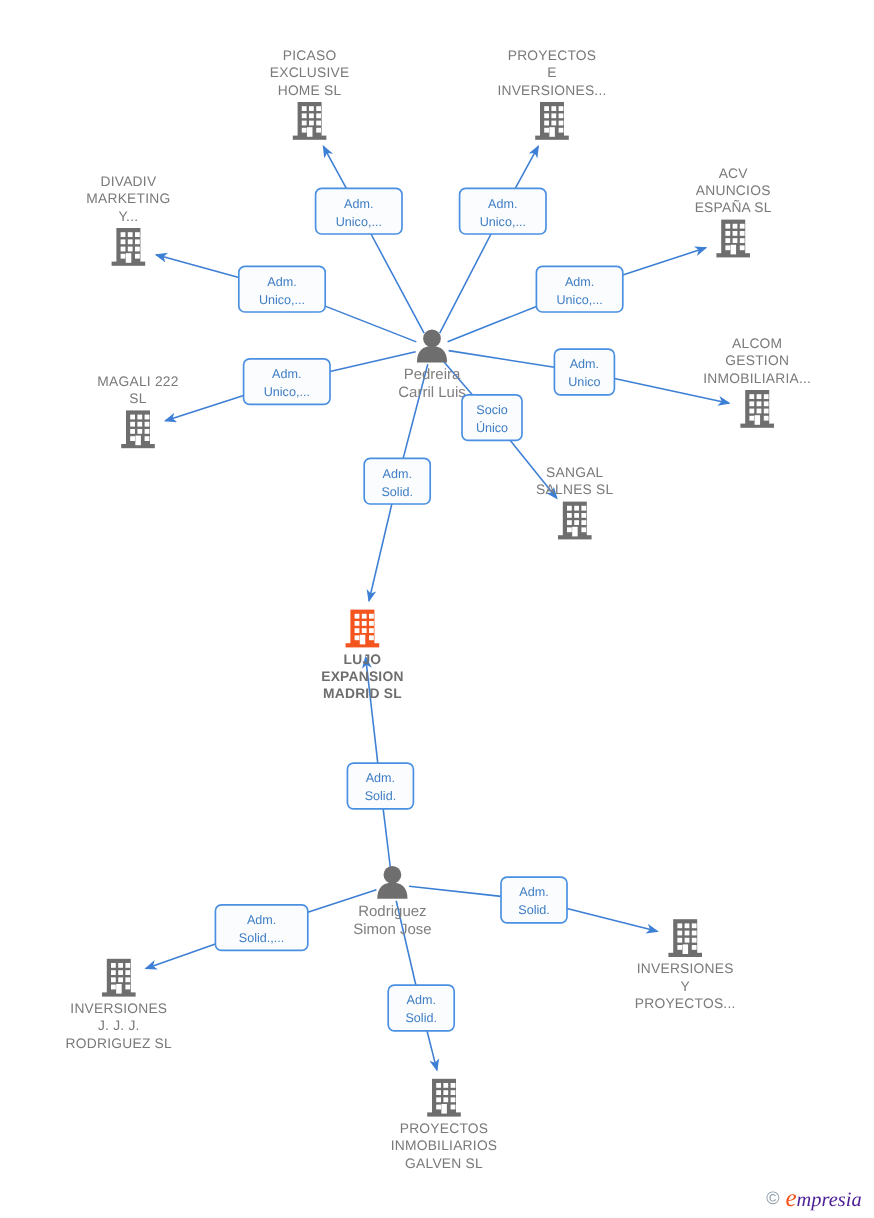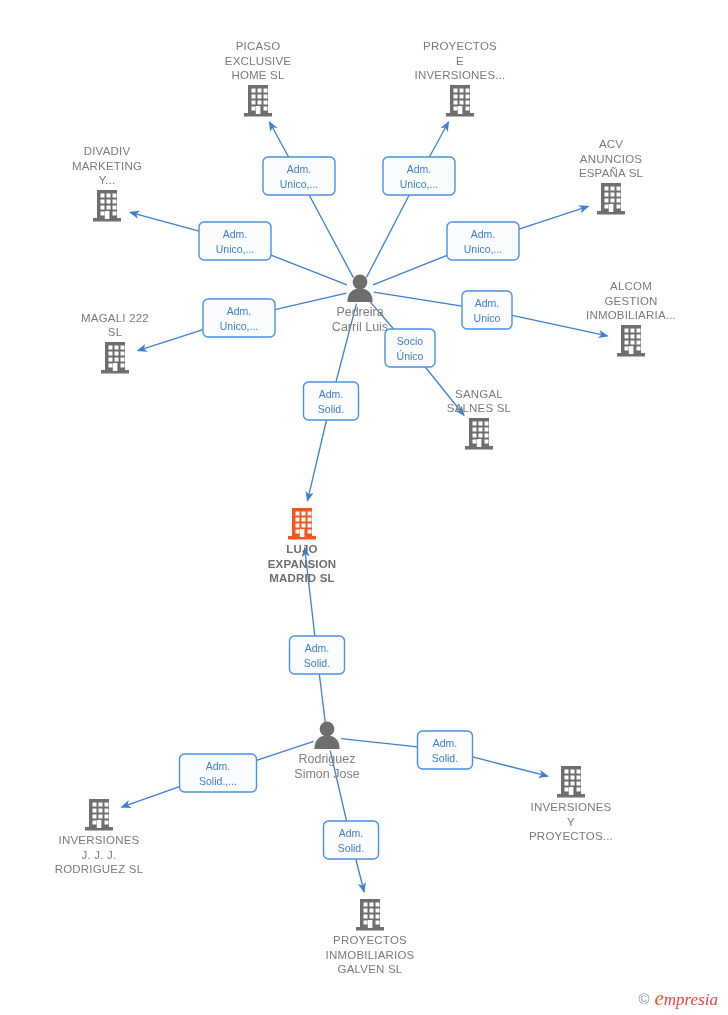--- a/index.html
+++ b/index.html
@@ -67,21 +67,21 @@
     font-size: 15px;
     line-height: 1;
   }
   #footer-credit .brand {
     font-family: "Liberation Serif", serif;
     font-size: 17px;
     font-style: italic;
     line-height: 1;
   }
   #footer-credit .brand .brand-e { color: #f4541d; font-size: 21px; }
-  #footer-credit .brand .brand-rest { color: #ef4444; }
+  #footer-credit .brand .brand-rest { color: #4c1d95; }
 </style>
 </head>
 <body>
 
 <svg id="graph-root" viewBox="0 0 728 1015">
   <defs>
     <marker id="arrowblue" markerWidth="9" markerHeight="9" refX="7" refY="3.2" orient="auto" markerUnits="strokeWidth">
       <path d="M0,0 L8,3.2 L0,6.4 L2.2,3.2 z" fill="#3d7fd4"></path>
     </marker>
     <g id="bldg-shape">

